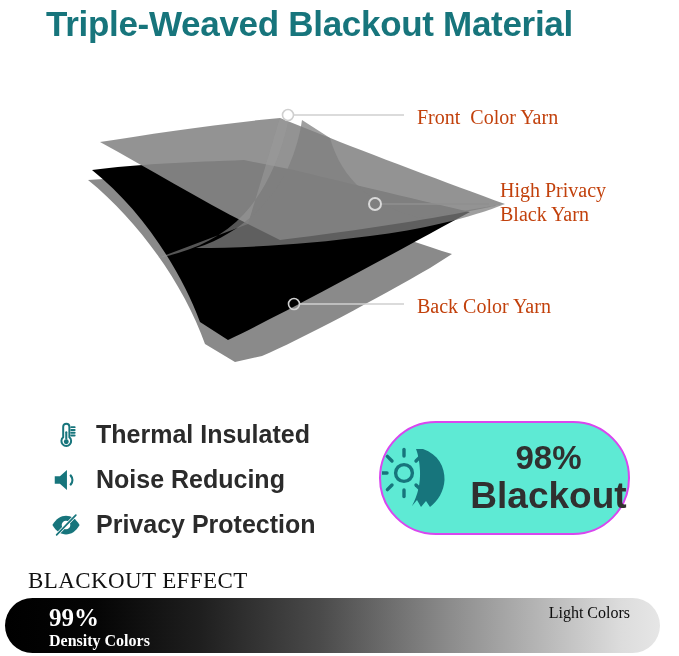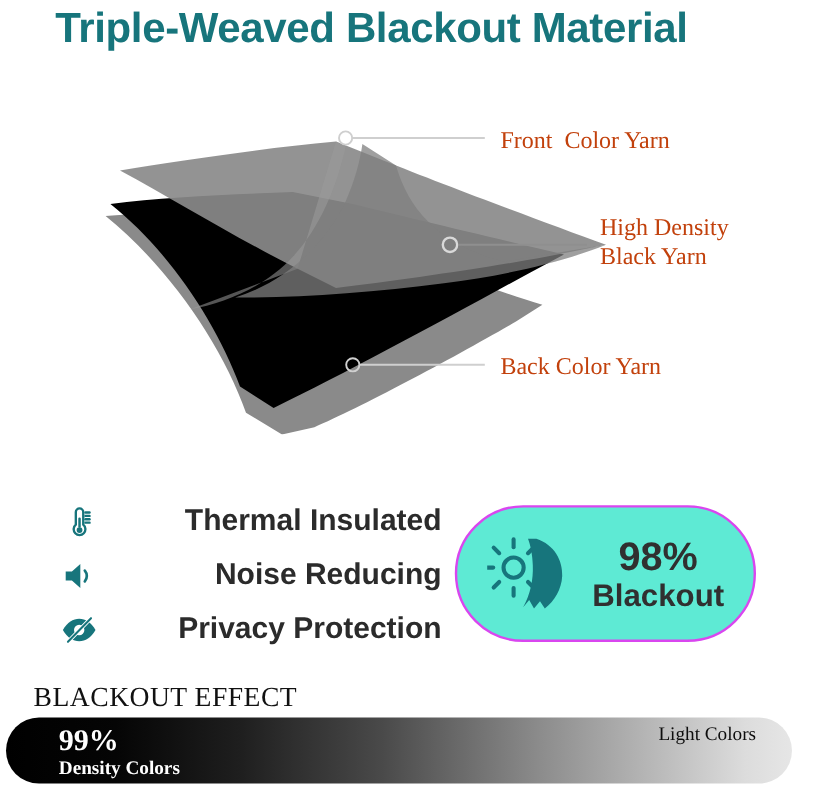--- a/index.html
+++ b/index.html
@@ -60,21 +60,20 @@
   #features-list {
     position: absolute;
     left: 48px;
     top: 412px;
     width: 320px;
   }
   .feature-row {
     display: flex;
     align-items: center;
     height: 45px;
-    justify-content: space-between;
   }
   .feature-icon {
     width: 36px;
     height: 36px;
     flex: 0 0 36px;
     display: flex;
     align-items: center;
     justify-content: center;
     color: #17757c;
   }
@@ -110,21 +109,21 @@
     color: #17757c;
   }
   #badge-text {
     text-align: center;
     font-family: "Liberation Sans", sans-serif;
     font-weight: bold;
     color: #303030;
     line-height: 1.08;
   }
   #badge-percent { font-size: 33px; display: block; }
-  #badge-word    { font-size: 26px; display: block; }
+  #badge-word    { font-size: 37px; display: block; }
 
   
   #blackout-effect {
     position: absolute;
     left: 0;
     top: 568px;
     width: 679px;
     height: 88px;
   }
   #effect-heading {
@@ -230,21 +229,21 @@
 
     <circle cx="375" cy="132" r="6" fill="none" stroke="#d9d9d9" stroke-width="2"></circle>
     <line x1="382" y1="132" x2="489" y2="132" stroke="#8f8f8f" stroke-width="1.6"></line>
 
     <circle cx="294" cy="232" r="5.5" fill="none" stroke="#cfcfcf" stroke-width="1.6"></circle>
     <line x1="300" y1="232" x2="404" y2="232" stroke="#cfcfcf" stroke-width="1.6"></line>
   </svg>
 
   <div class="diagram-label" id="label-front">Front  Color Yarn</div>
 
-  <div class="diagram-label" id="label-black"><span>High Density</span><br><span>Black Yarn</span></div>
+  <div class="diagram-label" id="label-black"><span>High Privacy</span><br><span>Black Yarn</span></div>
 
   <div class="diagram-label" id="label-back">Back Color Yarn</div>
 </div>
 
 <div id="features-list">
 
   <div class="feature-row">
     <span class="feature-icon">
       <svg viewBox="0 0 32 32" width="30" height="30" fill="none" stroke="currentColor" stroke-width="2.1" stroke-linecap="round" stroke-linejoin="round">
         <path d="M13 18.4 V7.2 a3.3 3.3 0 0 1 6.6 0 V18.4 a5.2 5.2 0 1 1 -6.6 0 Z"></path>

